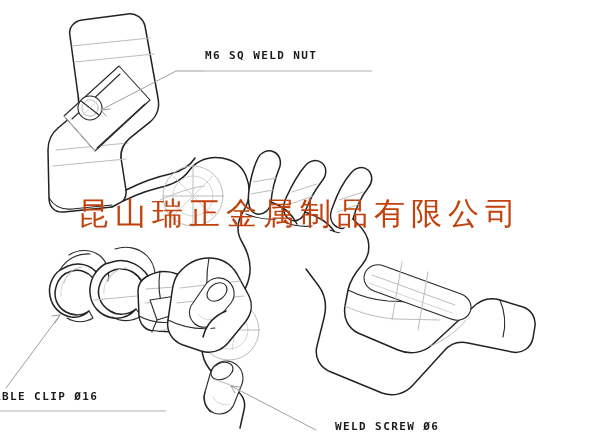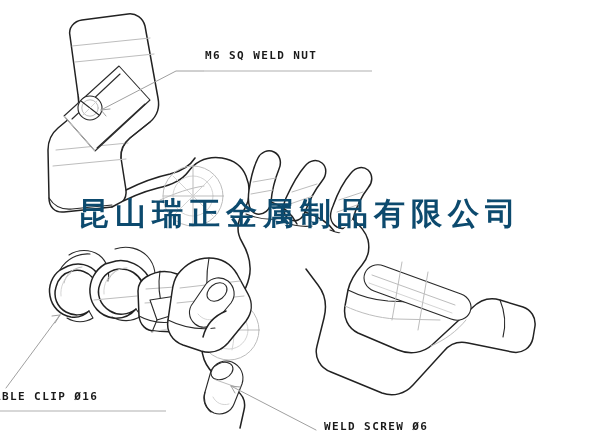--- a/index.html
+++ b/index.html
@@ -15,29 +15,29 @@
     font-family:"DejaVu Sans Mono","Liberation Mono",monospace;
     font-weight:bold;
     font-size:11px;
     letter-spacing:1.4px;
     color:#1a1a1a;
     white-space:nowrap;
     line-height:1;
   }
   #callout-weld-nut{left:205px;top:50px;}
   #callout-cable-clip{left:-6px;top:391px;}
-  #callout-weld-screw{left:315px;top:421px;padding-left:9px;}
+  #callout-weld-screw{left:326px;top:421px;padding-left:9px;}
   .watermark{
     position:absolute;
     left:0;top:193px;width:600px;
     text-align:center;
     font-family:"DejaVu Sans","Liberation Sans",sans-serif;
     font-size:31px;
-    font-weight:700;
-    color:#0c4a6e;
+    font-weight:400;
+    color:#c2410c;
     letter-spacing:6px;
     white-space:nowrap;
     pointer-events:none;
     user-select:none;
   }
 </style>
 </head>
 <body>
 
 <svg id="drawing-canvas" viewBox="0 0 600 434" xmlns="http://www.w3.org/2000/svg">

